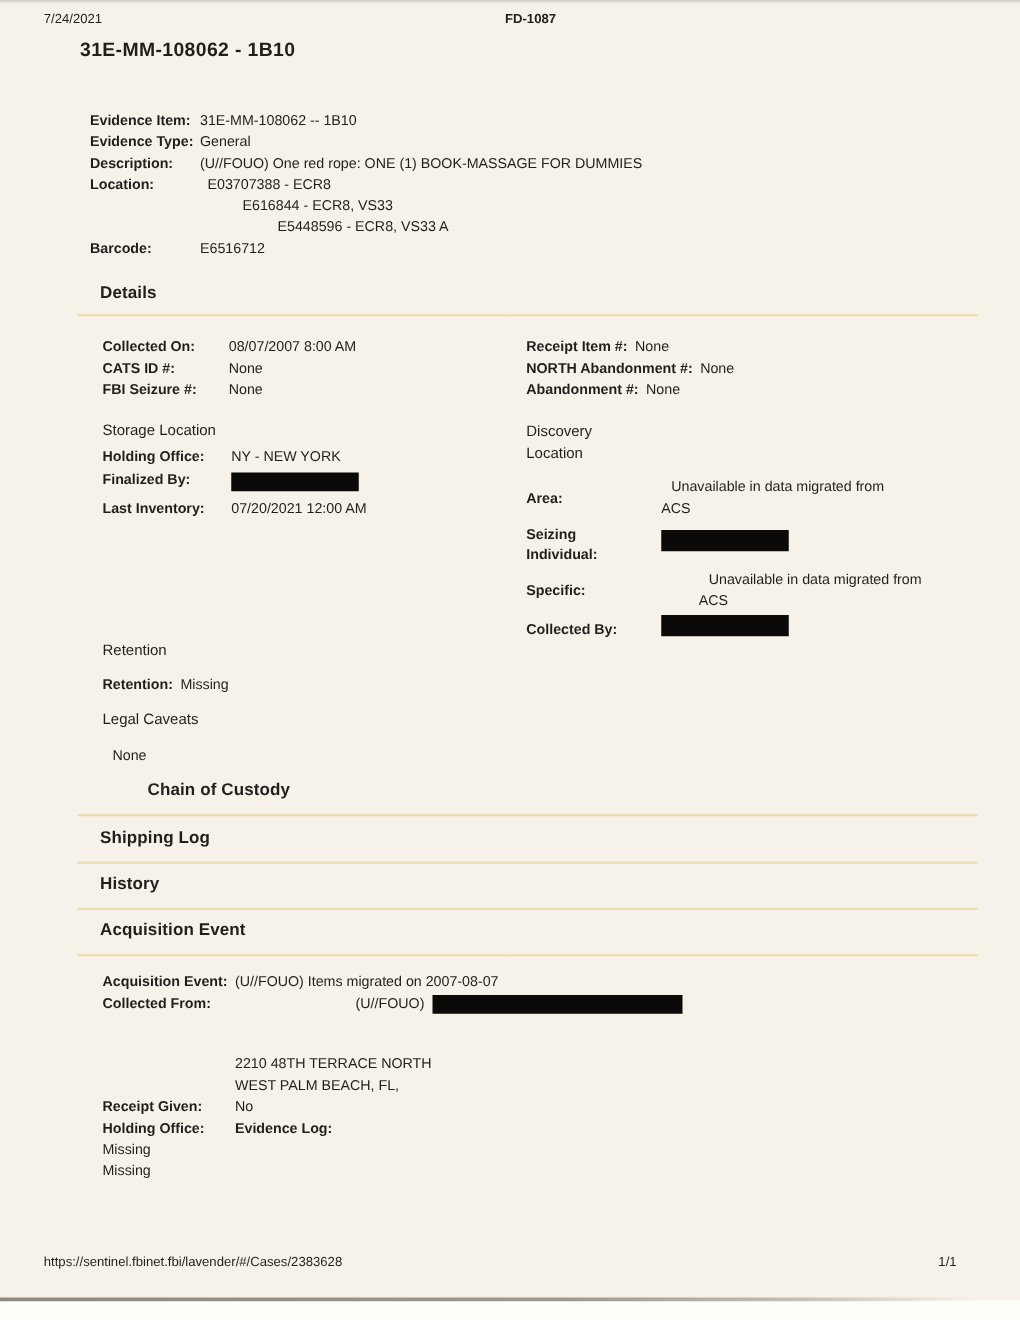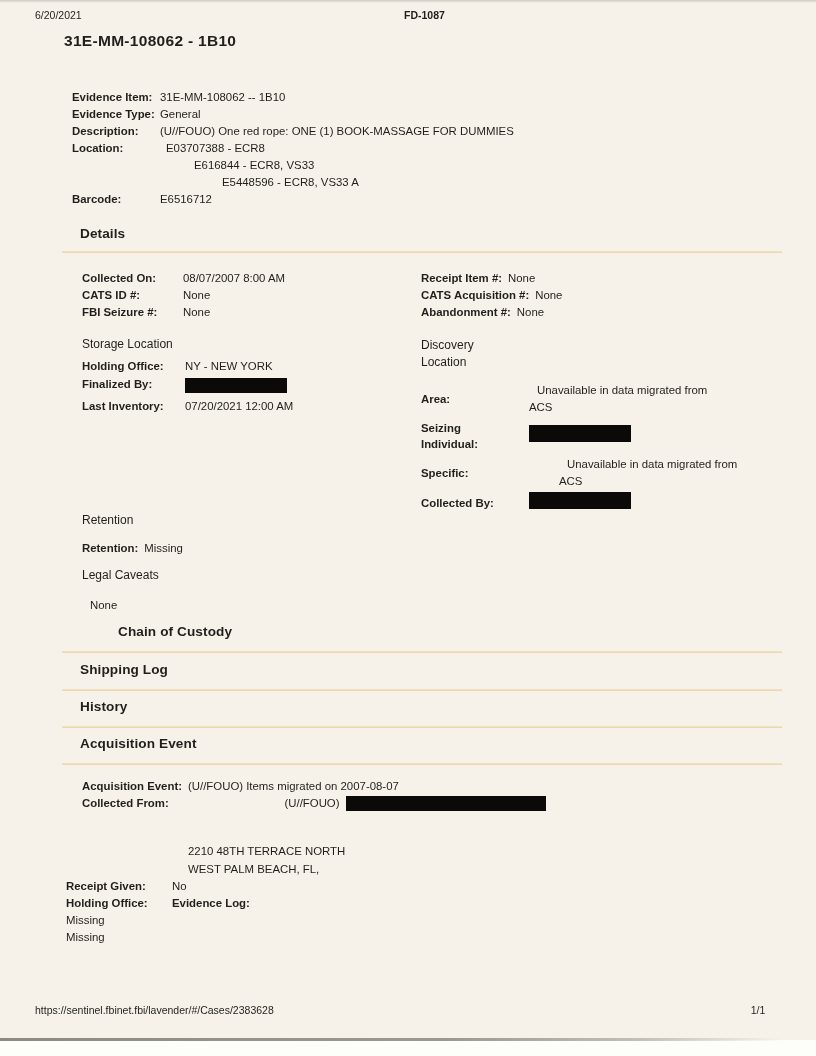--- a/index.html
+++ b/index.html
@@ -52,21 +52,21 @@
   .disc-lbl .narrow{display:block;width:62px;}
   .disc-val{width:192px;line-height:17px;text-indent:8px;}
   .footer-page{width:40px;text-align:center;}
 </style>
 </head>
 <body>
 
 <div class="paper"></div>
 <div class="scan-top"></div>
 
-<div class="abs small" style="left:35px;top:8px;">6/20/2021</div>
+<div class="abs small" style="left:35px;top:8px;">7/24/2021</div>
 <div class="abs small" style="left:404px;top:8px;font-weight:bold;">FD-1087</div>
 
 <div class="abs doc-title" style="left:64px;top:32px;">31E-MM-108062 - 1B10</div>
 
 <div class="abs body-txt kv-grid" style="left:72px;top:89px;">
   <div class="lbl">Evidence Item:</div>
   <div>31E-MM-108062 -- 1B10</div>
   <div class="lbl">Evidence Type:</div>
   <div>General</div>
   <div class="lbl">Description:</div>
@@ -92,21 +92,21 @@
   <div class="bold">FBI Seizure #:</div>
   <div>None</div>
 </div>
 
 <div class="abs body-txt" style="left:421px;top:270px;width:340px;">
   <div class="inline-row">
     <span class="bold">Receipt Item #:</span>
     <span>None</span>
   </div>
   <div class="inline-row">
-    <span class="bold">CATS Acquisition #:</span>
+    <span class="bold">NORTH Abandonment #:</span>
     <span>None</span>
   </div>
   <div class="inline-row">
     <span class="bold">Abandonment #:</span>
     <span>None</span>
   </div>
 </div>
 
 <div class="abs sub-head" style="left:82px;top:337px;">Storage Location</div>
 <div class="abs body-txt grid-103" style="left:82px;top:358px;width:330px;">
@@ -171,21 +171,21 @@
     <span>(U//FOUO)</span>
     <span class="redact r-wide"></span>
   </div>
 </div>
 
 <div class="abs body-txt" style="left:188px;top:843px;line-height:17.5px;">
   <div>2210 48TH TERRACE NORTH</div>
   <div>WEST PALM BEACH, FL,</div>
 </div>
 
-<div class="abs body-txt grid-106" style="left:66px;top:878px;width:400px;">
+<div class="abs body-txt grid-106" style="left:82px;top:878px;width:400px;">
   <div class="bold">Receipt Given:</div>
   <div>No</div>
   <div class="bold">Holding Office:</div>
   <div class="bold">Evidence Log:</div>
   <div>Missing</div>
   <div class="bold"></div>
   <div>Missing</div>
 </div>
 
 <div class="abs small" style="left:35px;top:1003px;">https://sentinel.fbinet.fbi/lavender/#/Cases/2383628</div>

